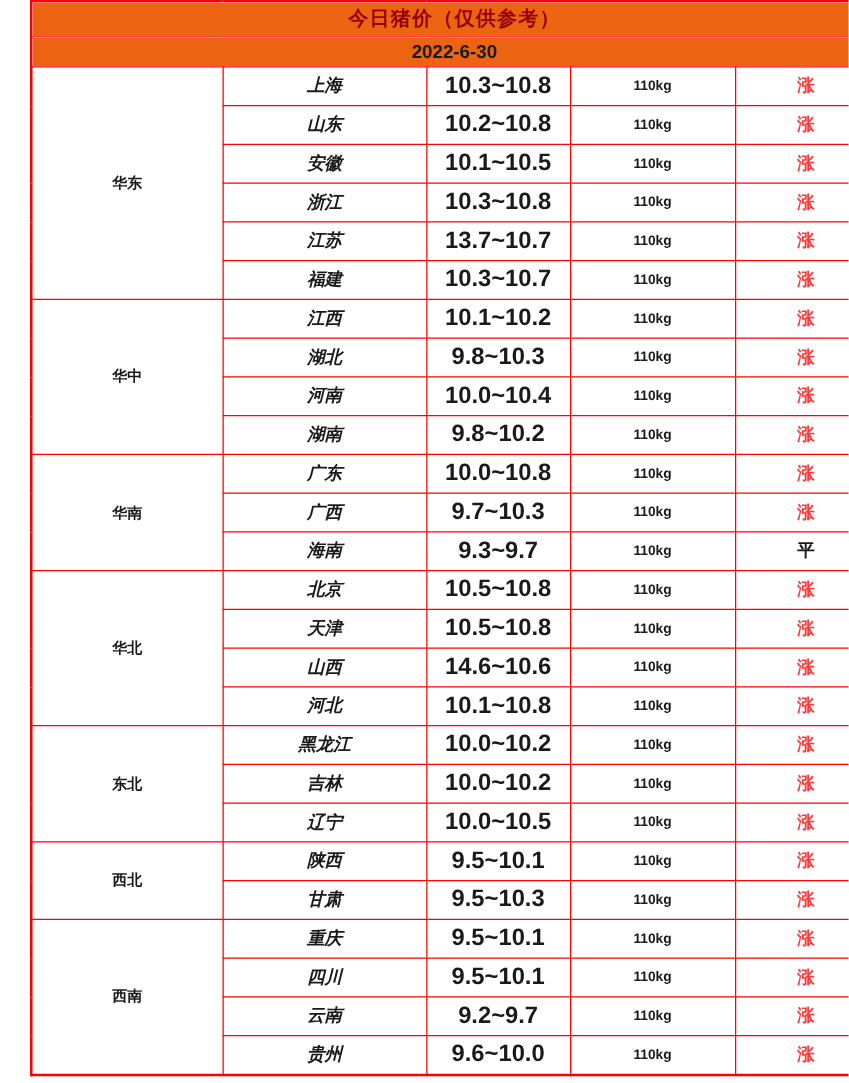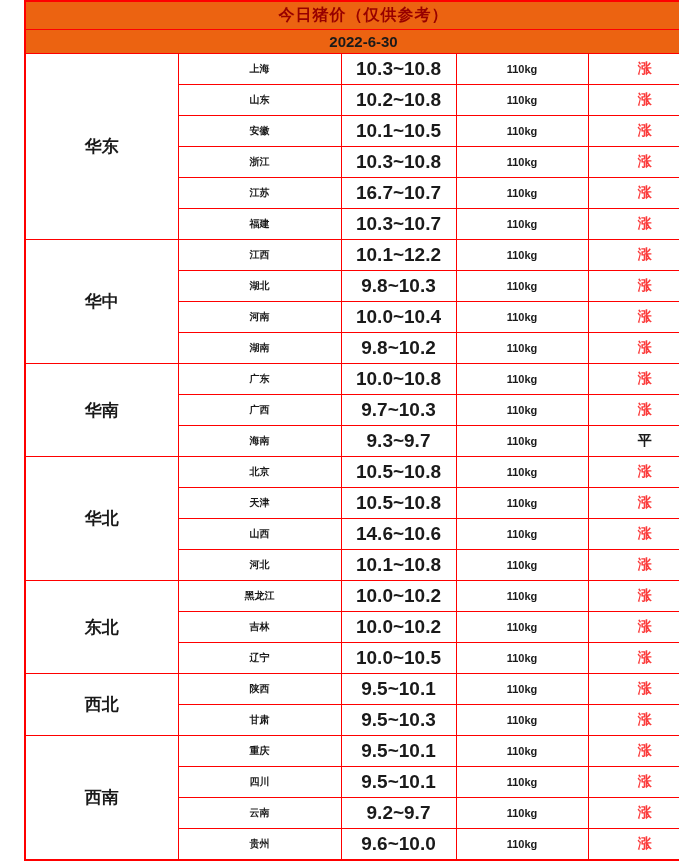--- a/index.html
+++ b/index.html
@@ -51,24 +51,25 @@
     color: var(--text_black);
     font-size: 15px;
     font-weight: bold;
   }
   tbody td {
     height: 30px;
     color: var(--text_black);
     font-weight: bold;
   }
   .region-cell {
-    font-size: 17px;
+    font-size: 12px;
   }
   .province-cell {
-    font-size: 10px;
+    font-size: 14px;
+    font-style: italic;
   }
   .price-cell {
     font-size: 19px;
     font-family: "Liberation Sans", "DejaVu Sans", sans-serif;
   }
   .weight-cell {
     font-size: 11px;
   }
   .trend-cell {
     font-size: 14px;
@@ -121,34 +122,34 @@
           <td class="trend-cell up">涨</td>
         </tr>
         <tr>
           <td class="province-cell">浙江</td>
           <td class="price-cell">10.3~10.8</td>
           <td class="weight-cell">110kg</td>
           <td class="trend-cell up">涨</td>
         </tr>
         <tr>
           <td class="province-cell">江苏</td>
-          <td class="price-cell">16.7~10.7</td>
+          <td class="price-cell">13.7~10.7</td>
           <td class="weight-cell">110kg</td>
           <td class="trend-cell up">涨</td>
         </tr>
         <tr>
           <td class="province-cell">福建</td>
           <td class="price-cell">10.3~10.7</td>
           <td class="weight-cell">110kg</td>
           <td class="trend-cell up">涨</td>
         </tr>
         <tr>
           <td rowspan="4" class="region-cell">华中</td>
           <td class="province-cell">江西</td>
-          <td class="price-cell">10.1~12.2</td>
+          <td class="price-cell">10.1~10.2</td>
           <td class="weight-cell">110kg</td>
           <td class="trend-cell up">涨</td>
         </tr>
         <tr>
           <td class="province-cell">湖北</td>
           <td class="price-cell">9.8~10.3</td>
           <td class="weight-cell">110kg</td>
           <td class="trend-cell up">涨</td>
         </tr>
         <tr>

